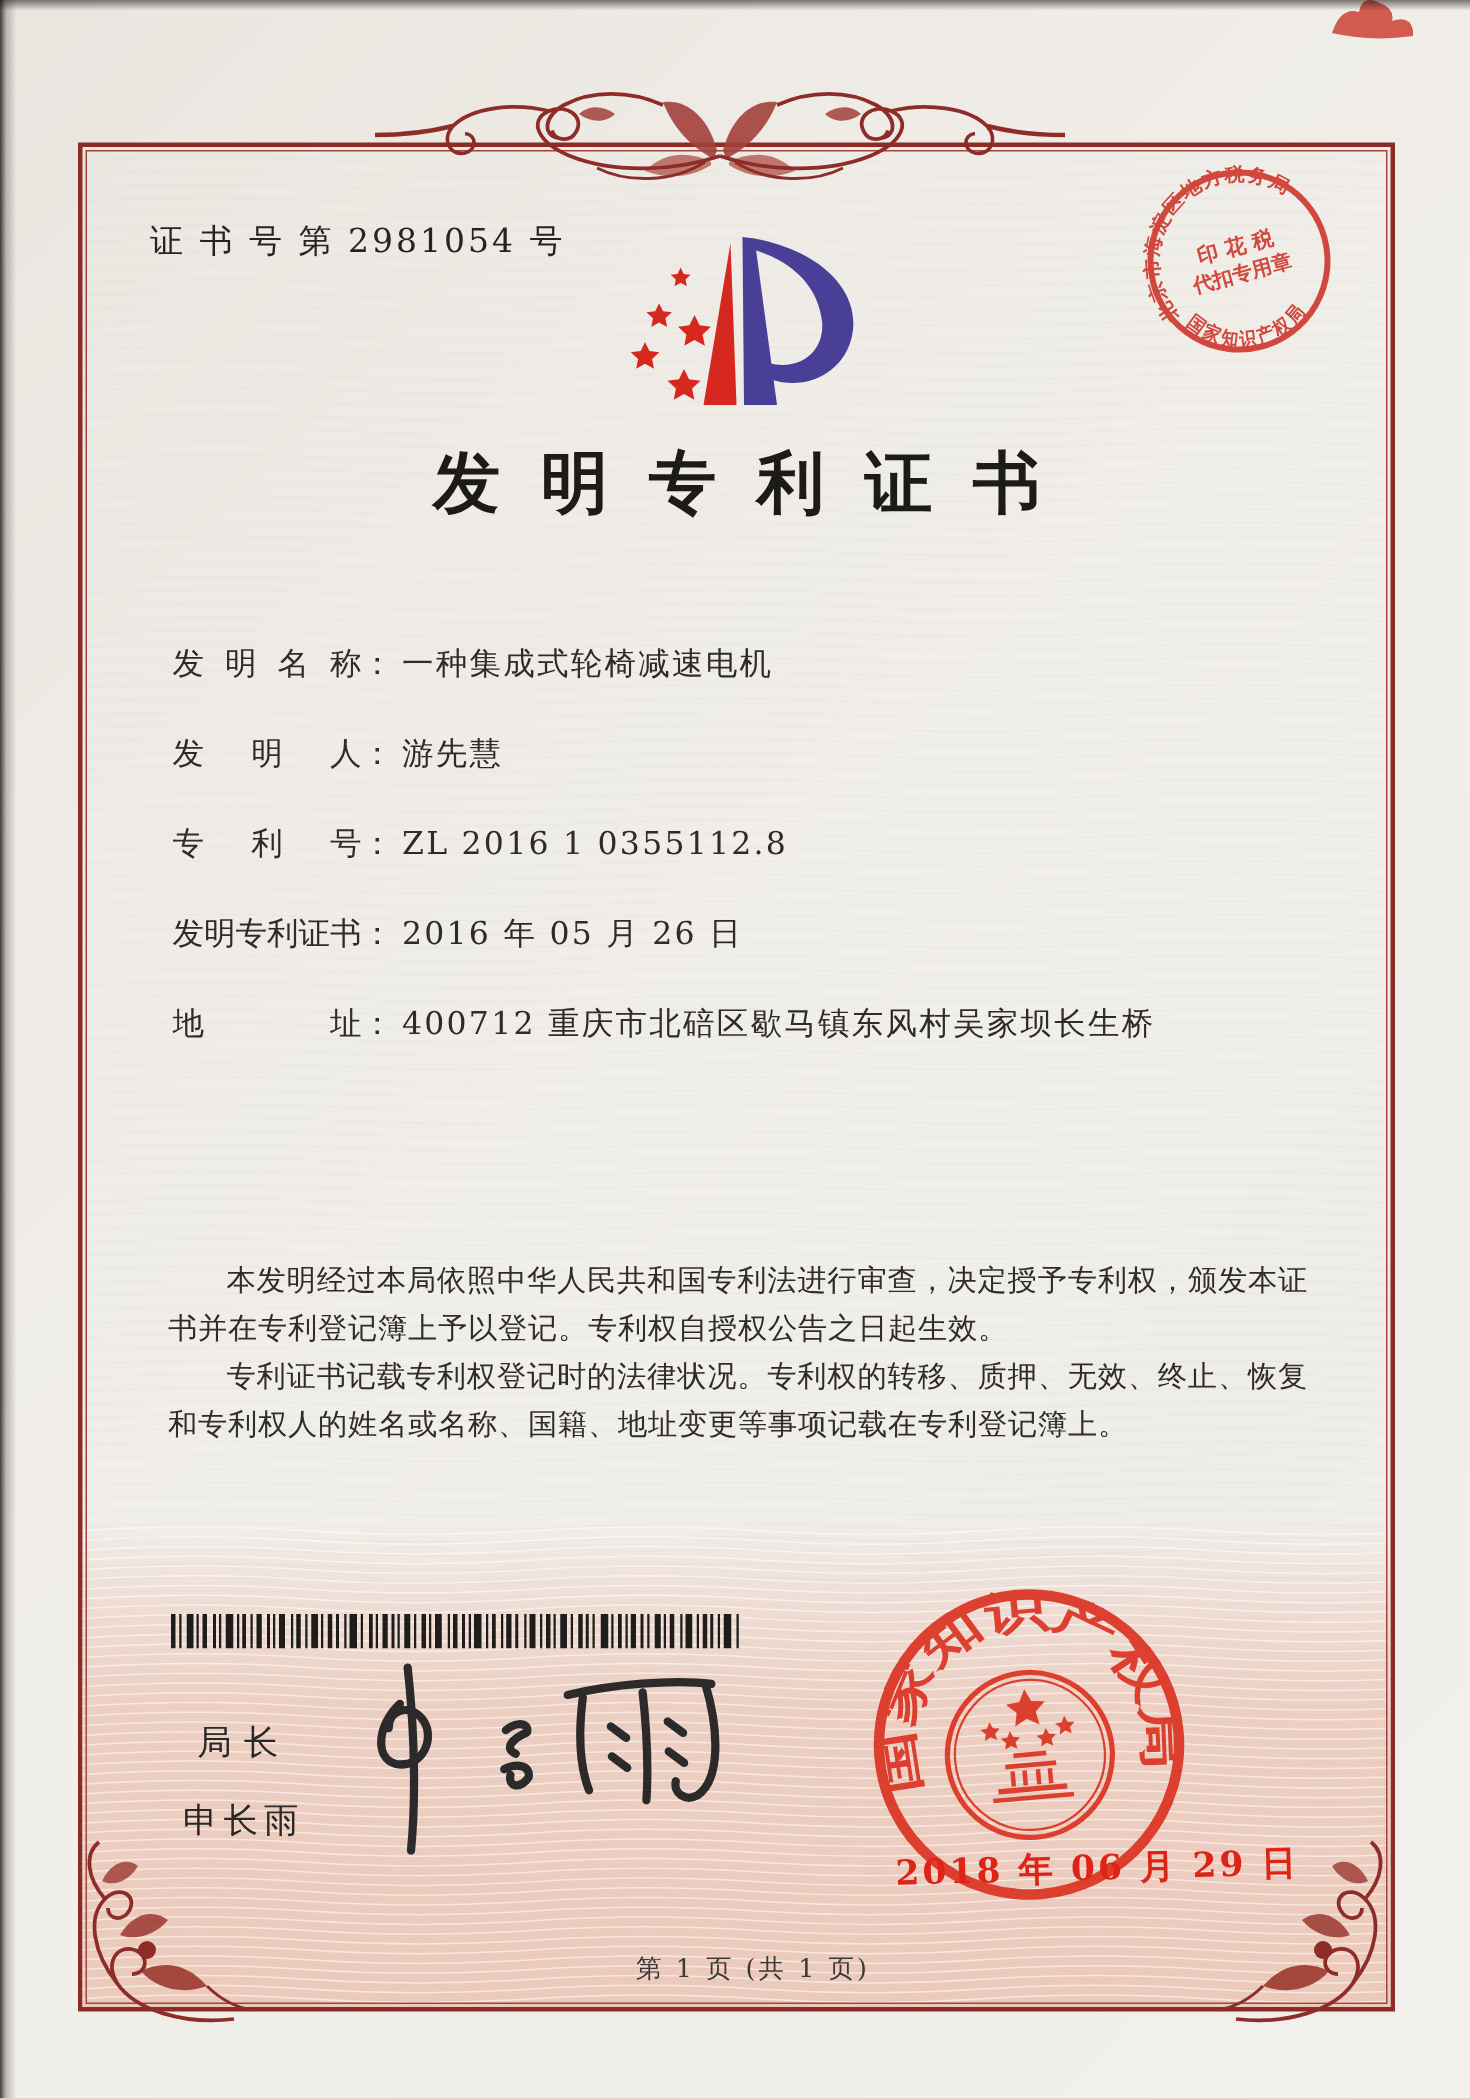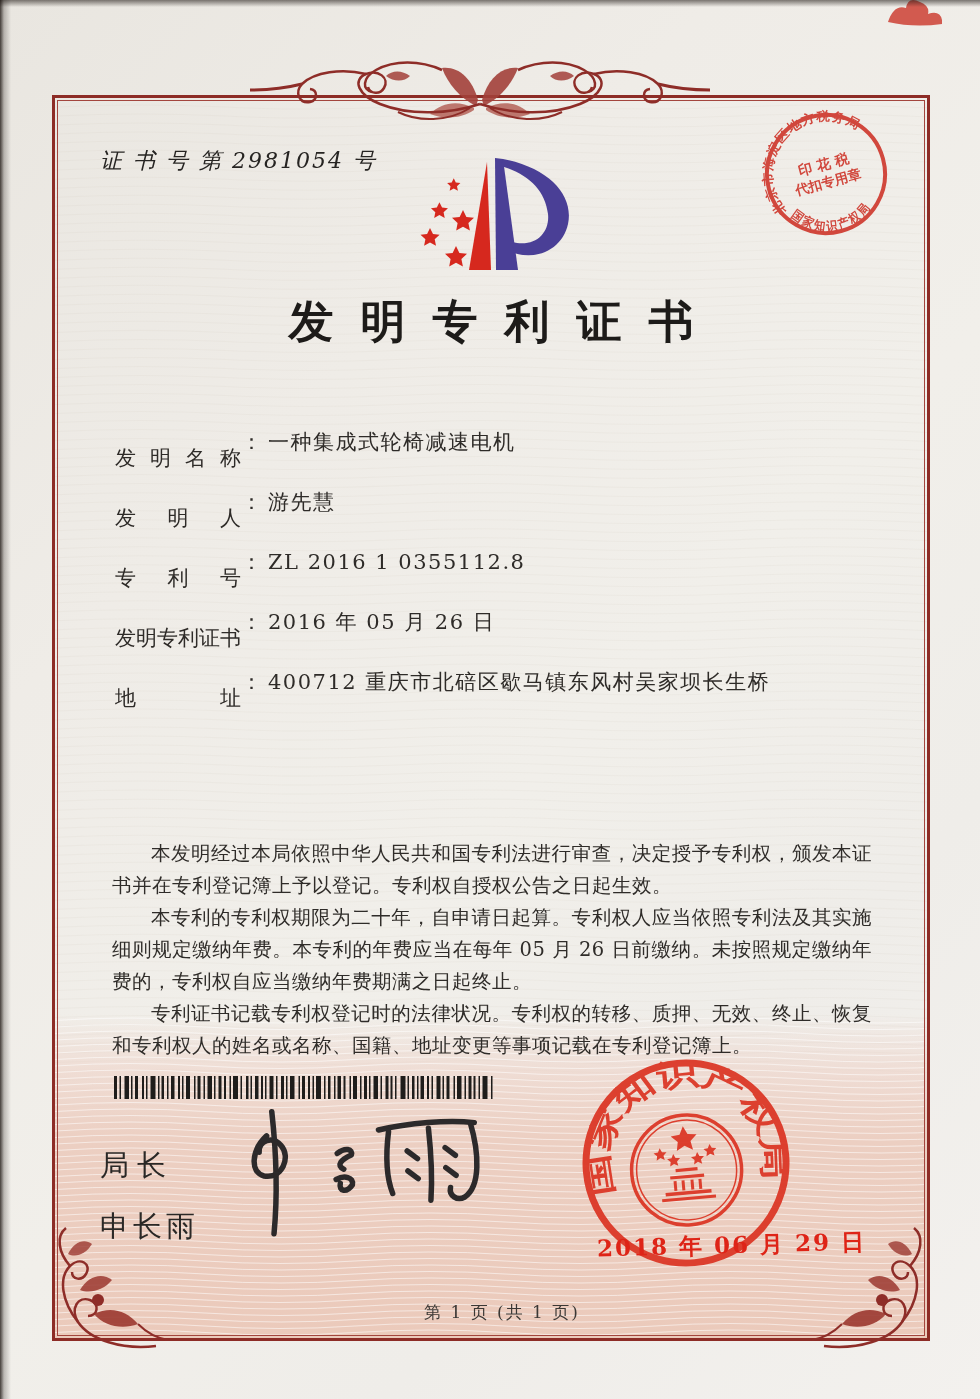--- a/index.html
+++ b/index.html
@@ -12,36 +12,36 @@
     background:linear-gradient(90deg,rgba(25,18,14,.8),rgba(25,18,14,.25) 4px,rgba(25,18,14,0) 11px);}
   .scan-edge-top{position:absolute;left:0;top:0;right:0;height:8px;z-index:20;pointer-events:none;
     background:linear-gradient(180deg,rgba(25,18,14,.55),rgba(25,18,14,0) 7px);}
   .frame{position:absolute;left:52px;top:95px;width:878px;height:1246px;border:3px solid #8d2c26;z-index:2;box-sizing:border-box;}
   .frame::after{content:"";position:absolute;inset:2px;border:1px solid #a3453d;pointer-events:none;}
   .pink-band{position:absolute;left:0;right:0;bottom:0;height:324px;
     background:linear-gradient(180deg,rgba(238,206,194,0) 0,rgba(238,206,194,.55) 58px,#eccfc2 125px,#ebcabb 100%);}
   .pink-band svg,.faint-waves{position:absolute;left:0;top:0;}
   .faint-waves{width:100%;height:100%;opacity:.5;}
   .orn{position:absolute;z-index:5;}
-  .cert-no{position:absolute;left:100px;top:146px;font-size:22px;letter-spacing:2px;color:#262422;z-index:6;font-style:italic;}
+  .cert-no{position:absolute;left:100px;top:146px;font-size:22px;letter-spacing:2px;color:#262422;z-index:6;}
   .logo{position:absolute;left:390px;top:148px;width:220px;height:150px;z-index:6;}
   .tax-stamp{position:absolute;left:746px;top:94px;width:160px;height:160px;z-index:7;transform:rotate(-15deg);opacity:.92;}
   .title{position:absolute;left:52px;top:292px;width:878px;text-align:center;font-size:45px;font-weight:bold;
     letter-spacing:27px;text-indent:27px;color:#1d1b19;z-index:6;}
   .fields{position:absolute;left:115px;top:428px;right:106px;z-index:6;font-size:21px;}
   .frow{position:relative;height:26px;margin-bottom:34px;white-space:nowrap;}
-  .flabel{display:inline-block;width:126px;text-align:justify;text-align-last:justify;vertical-align:top;margin-top:16px;}
+  .flabel{display:inline-block;width:126px;text-align:justify;text-align-last:justify;vertical-align:top;}
   .fcolon{display:inline-block;margin-right:6px;}
   .fvalue{letter-spacing:1.5px;text-align:right;}
   .grant-no{position:absolute;left:372px;top:0;white-space:nowrap;}
   .paras{position:absolute;left:112px;right:108px;top:838px;z-index:6;font-size:19.5px;line-height:32px;
     text-align:justify;color:#2f2c29;letter-spacing:.5px;}
   .paras p{margin:0;text-indent:2em;}
   .barcode{position:absolute;left:114px;top:1076px;z-index:6;}
-  .signer{position:absolute;left:100px;top:1146px;z-index:6;font-size:29px;color:#2a2826;}
+  .signer{position:absolute;left:122px;top:1146px;z-index:6;font-size:23px;color:#2a2826;text-align:center;}
   .signer .t{letter-spacing:8px;}
   .signer .n{margin-top:21px;letter-spacing:4px;}
   .sig{position:absolute;left:238px;top:1100px;z-index:7;transform:rotate(-2deg);}
   .grant-seal{position:absolute;left:577px;top:1054px;width:218px;height:218px;z-index:7;transform:rotate(-5deg);opacity:.95;}
   .seal-date{position:absolute;left:597px;top:1230px;z-index:8;font-size:23px;font-weight:bold;color:#de2417;
     letter-spacing:2px;white-space:nowrap;transform:rotate(-1.5deg);}
   .footer{position:absolute;left:52px;width:900px;top:1301px;text-align:center;font-size:17px;color:#3b3835;z-index:6;letter-spacing:2px;}
   .corner-mark{position:absolute;left:884px;top:0;z-index:6;}
 </style>
 </head>
@@ -337,21 +337,20 @@
     <div class="frow">
       <span class="flabel">发明专利证书</span><span class="fcolon">：</span><span class="fvalue">2016 年 05 月 26 日</span>
     </div>
     <div class="frow">
       <span class="flabel">地址</span><span class="fcolon">：</span><span class="fvalue">400712 重庆市北碚区歇马镇东风村吴家坝长生桥</span>
     </div>
   </div>
 
   <div class="paras">
     <p>本发明经过本局依照中华人民共和国专利法进行审查，决定授予专利权，颁发本证书并在专利登记簿上予以登记。专利权自授权公告之日起生效。</p>
-    <p>本专利的专利权期限为二十年，自申请日起算。专利权人应当依照专利法及其实施细则规定缴纳年费。本专利的年费应当在每年 05 月 26 日前缴纳。未按照规定缴纳年费的，专利权自应当缴纳年费期满之日起终止。</p>
     <p>专利证书记载专利权登记时的法律状况。专利权的转移、质押、无效、终止、恢复和专利权人的姓名或名称、国籍、地址变更等事项记载在专利登记簿上。</p>
   </div>
 
   <svg class="barcode" id="barcodeSvg" width="384" height="23" viewBox="0 0 384 23">
       <rect x="0" y="0" width="3" height="23" fill="#1f1d1b"></rect>
       <rect x="5.5" y="0" width="1.5" height="23" fill="#1f1d1b"></rect>
       <rect x="10.5" y="0" width="4.5" height="23" fill="#1f1d1b"></rect>
       <rect x="17" y="0" width="1.5" height="23" fill="#1f1d1b"></rect>
       <rect x="21" y="0" width="3" height="23" fill="#1f1d1b"></rect>
       <rect x="28" y="0" width="2" height="23" fill="#1f1d1b"></rect>

